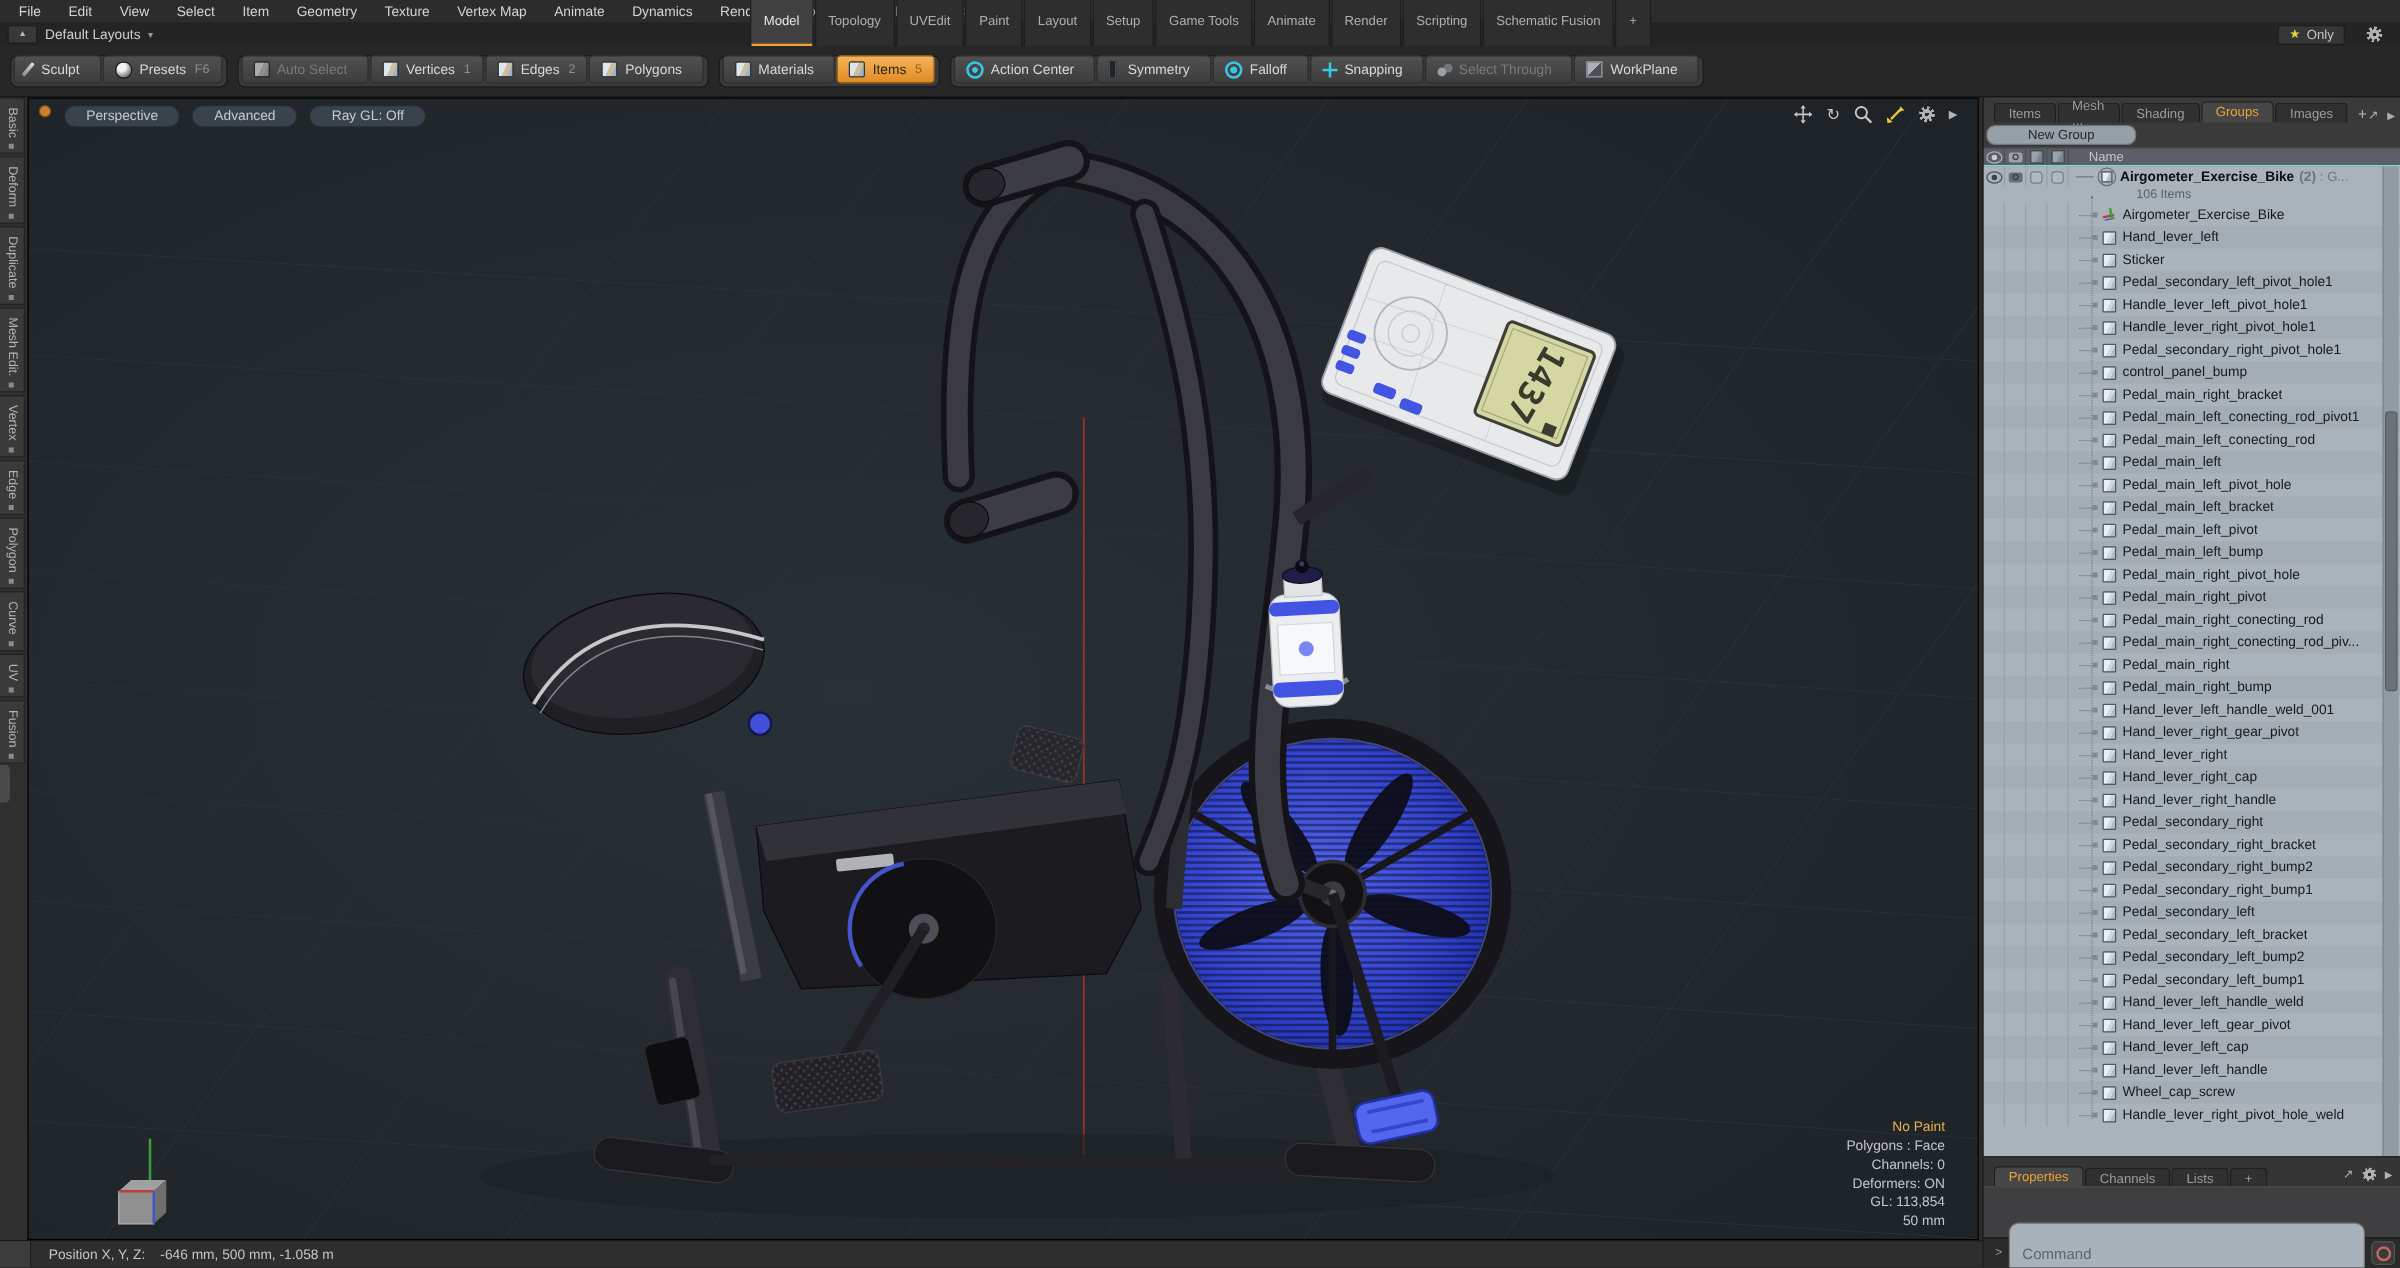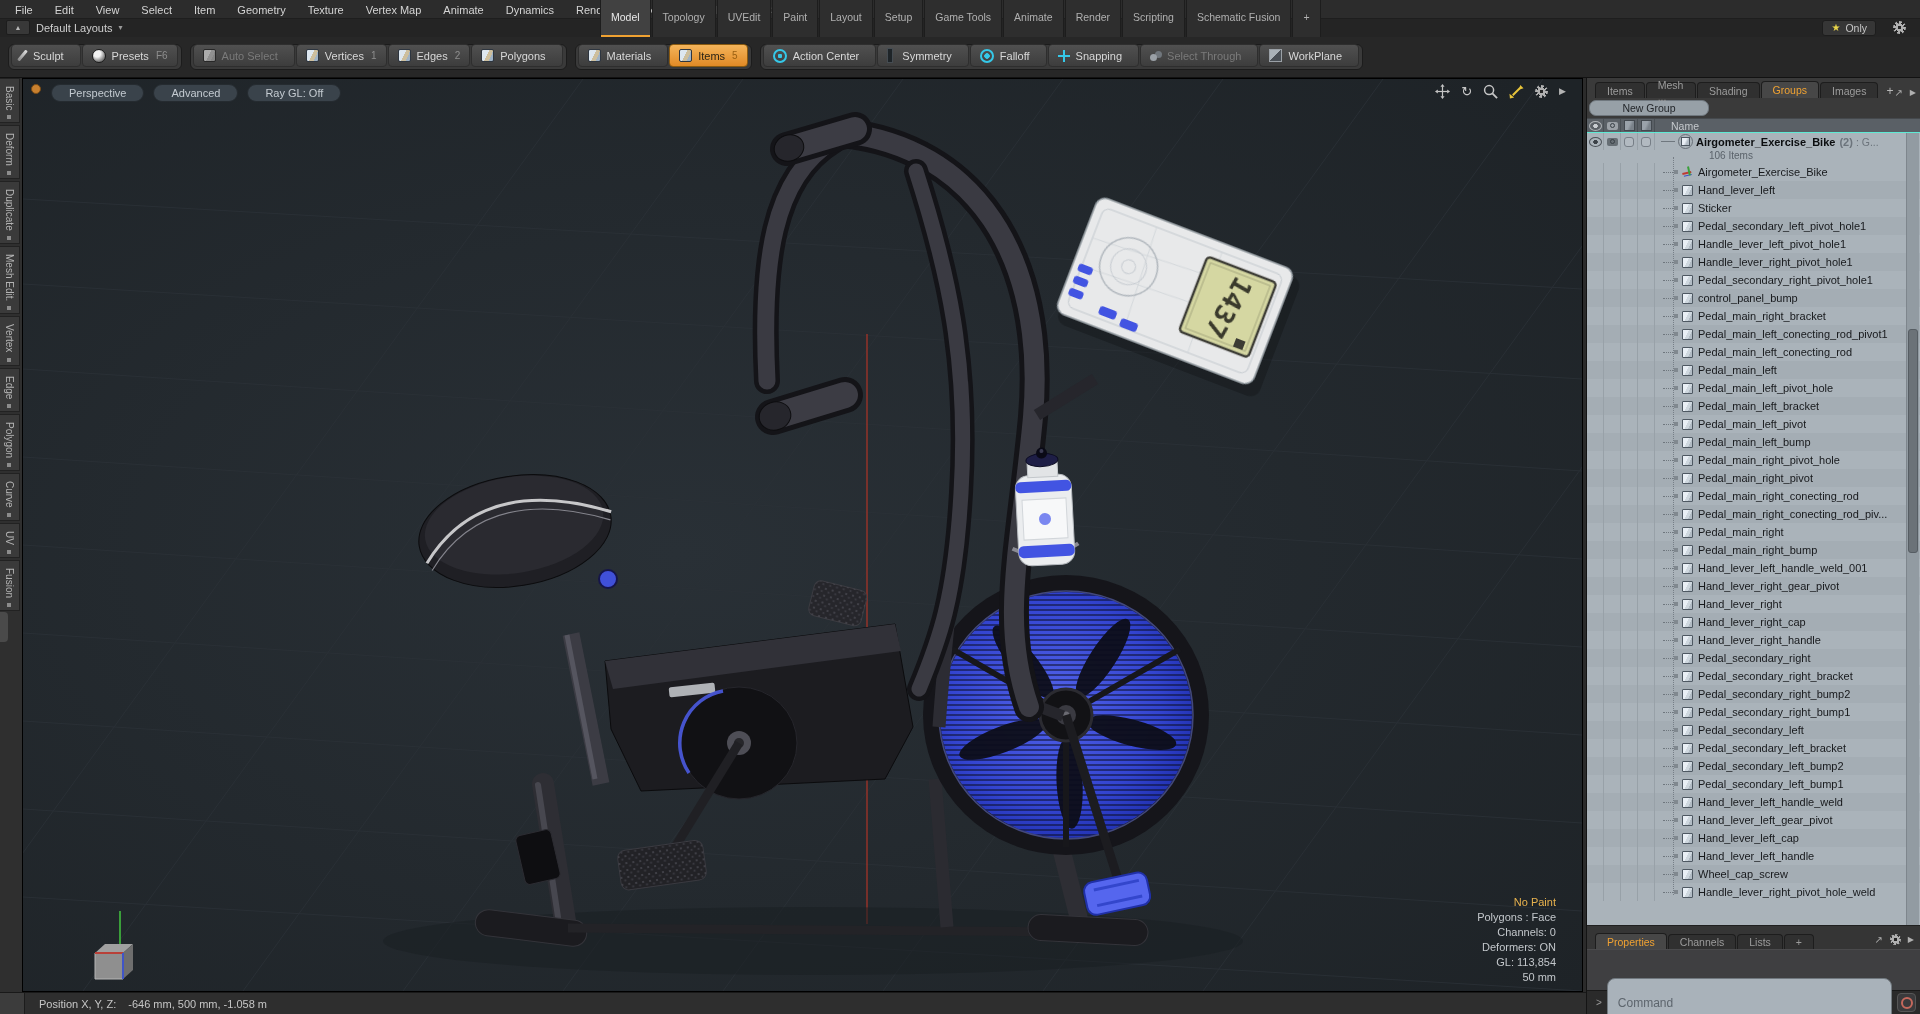--- a/index.html
+++ b/index.html
@@ -947,21 +947,21 @@
         <span class="bullet"></span>
         <span class="ricon"></span>
         <span class="rlabel">Handle_lever_right_pivot_hole_weld</span>
       </div>
       </div>
     <div class="sb">
       <div class="sb-thumb"></div>
     </div>
   </div>
   <div class="rp-bottom-tabs">
-    <div style="display:flex;align-items:center;gap:1px">
+    <div style="display:flex;align-items:flex-end;gap:1px">
         <div class="rtab selected">Properties</div>
         <div class="rtab">Channels</div>
         <div class="rtab">Lists</div>
         <div class="rtab">+</div>
       </div>
     <div class="rtab-icons" style="margin-bottom:5px">
       <span>↗</span>
       <div class="gear" style="width:11px;height:11px"></div>
       <span style="font-size:8px">▶</span>
     </div>

